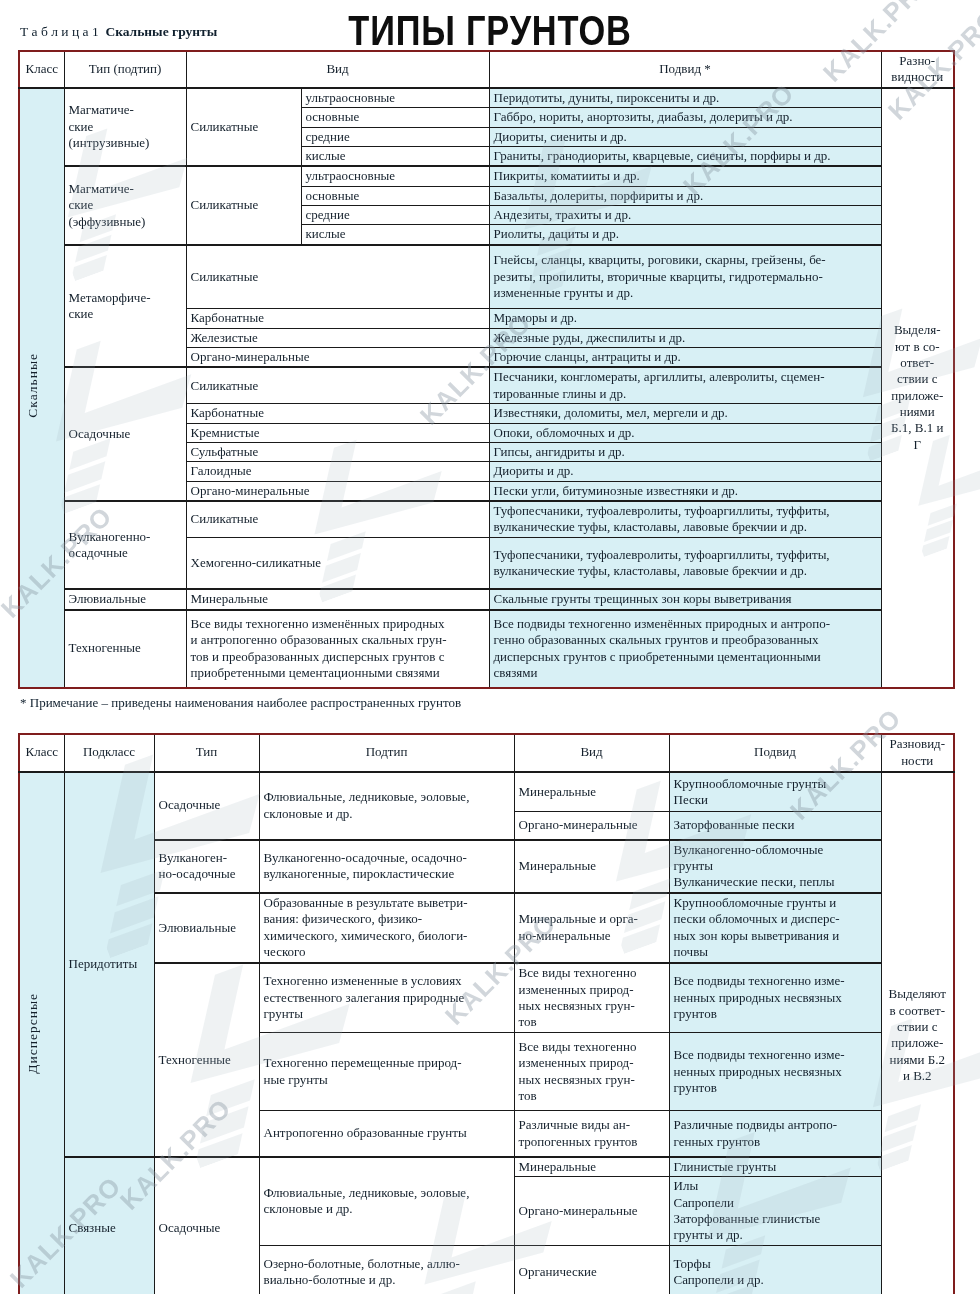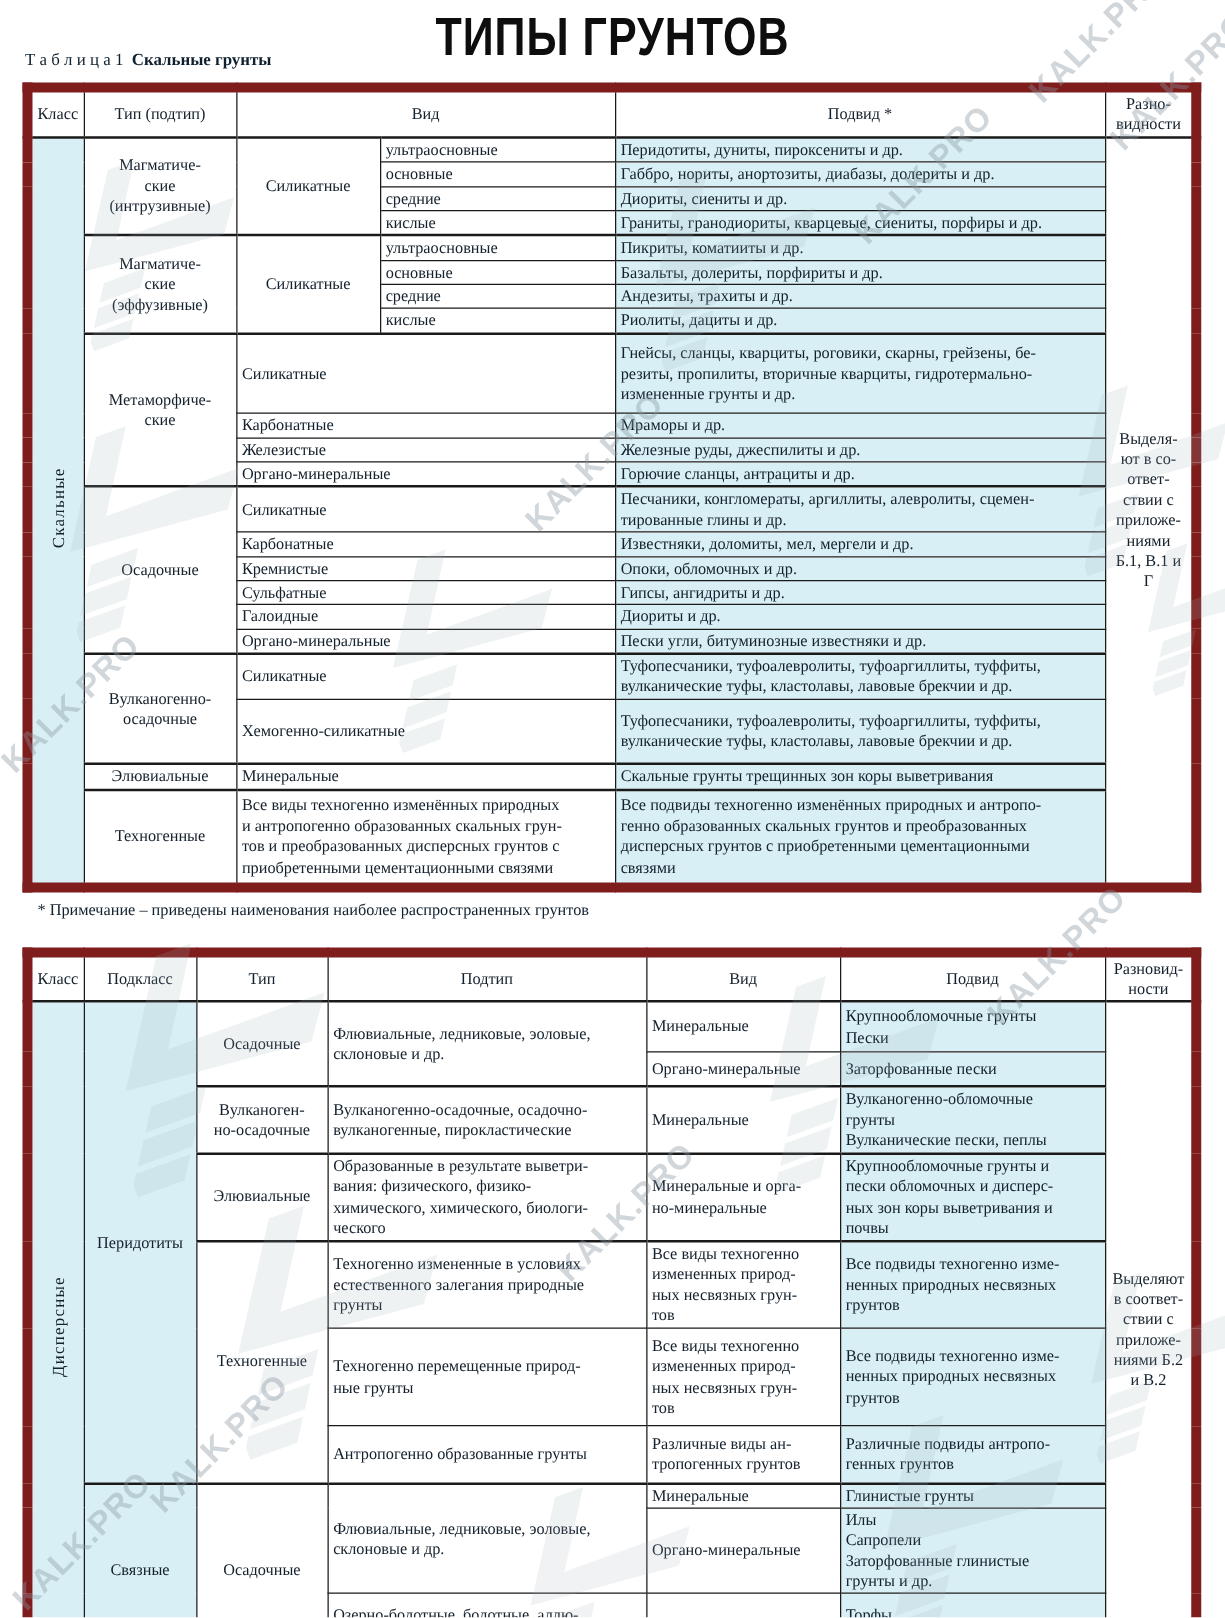--- a/index.html
+++ b/index.html
@@ -1,40 +1,40 @@
 <!DOCTYPE html>
 <html><head>
 <meta charset="utf-8">
 <style>
   html,body{margin:0;padding:0;}
   .page{position:relative;width:980px;height:1294px;background:#ffffff;overflow:hidden;
         font-family:"Liberation Serif",serif;color:#14202c;}
   .content{position:relative;padding:24px 27px 0 18px;z-index:1;}
 
   .doc-ref{font-size:15px;font-weight:bold;margin:0 0 3px 2px;color:#10202e;}
-  .caption{font-size:13.5px;margin:16px 0 10px 2px;color:#10202e;}
+  .caption{font-size:13.5px;margin:0 0 10px 2px;color:#10202e;}
   .caption b{font-weight:bold;}
   .main-title{position:absolute;top:6px;left:50%;transform:translateX(-50%) scaleX(.8);
         font-family:"Liberation Sans",sans-serif;font-weight:600;font-size:43px;
         white-space:nowrap;color:#0e0e0e;letter-spacing:1px;z-index:1;}
 
   table.tbl{border-collapse:collapse;table-layout:fixed;width:935px;
-        font-size:13px;line-height:1.26;border:8px solid #7f1d1d;}
+        font-size:13px;line-height:1.26;border:2px solid #7f1d1d;}
   .tbl td,.tbl th{border:1px solid #1a1a1a;padding:1px 4px;vertical-align:middle;
         white-space:pre-line;overflow:hidden;color:#14202c;}
   .tbl th{font-weight:normal;text-align:center;}
   tr.sect td{border-top:2px solid #1a1a1a;}
   .cy{background:#d8f0f5;}
   .pod{color:#1d3a5e;text-align:left;padding-left:6px;}
-  .ctr{text-align:center;}
+  .ctr{}
   .lft{text-align:left;padding-left:8px;}
   .razn{vertical-align:top;text-align:center;padding:2px 3px 2px 5px;}
   .vtext{writing-mode:vertical-rl;transform:rotate(180deg);letter-spacing:1px;
         font-size:13.5px;display:inline-block;}
-  .footnote{font-size:13px;margin:6px 0 22px 12px;color:#10202e;}
+  .footnote{font-size:13px;margin:6px 0 22px 2px;color:#10202e;}
 
   
   .wmlayer{position:absolute;inset:0;z-index:3;pointer-events:none;}
   .wm{position:absolute;font-family:"Liberation Sans",sans-serif;font-weight:bold;
       font-size:26px;color:#8795a1;opacity:.38;transform:rotate(-45deg);
       transform-origin:0 50%;letter-spacing:1px;white-space:nowrap;}
   .chev{position:absolute;color:#9fb0ba;opacity:.16;}
 </style>
 </head>
 <body>

